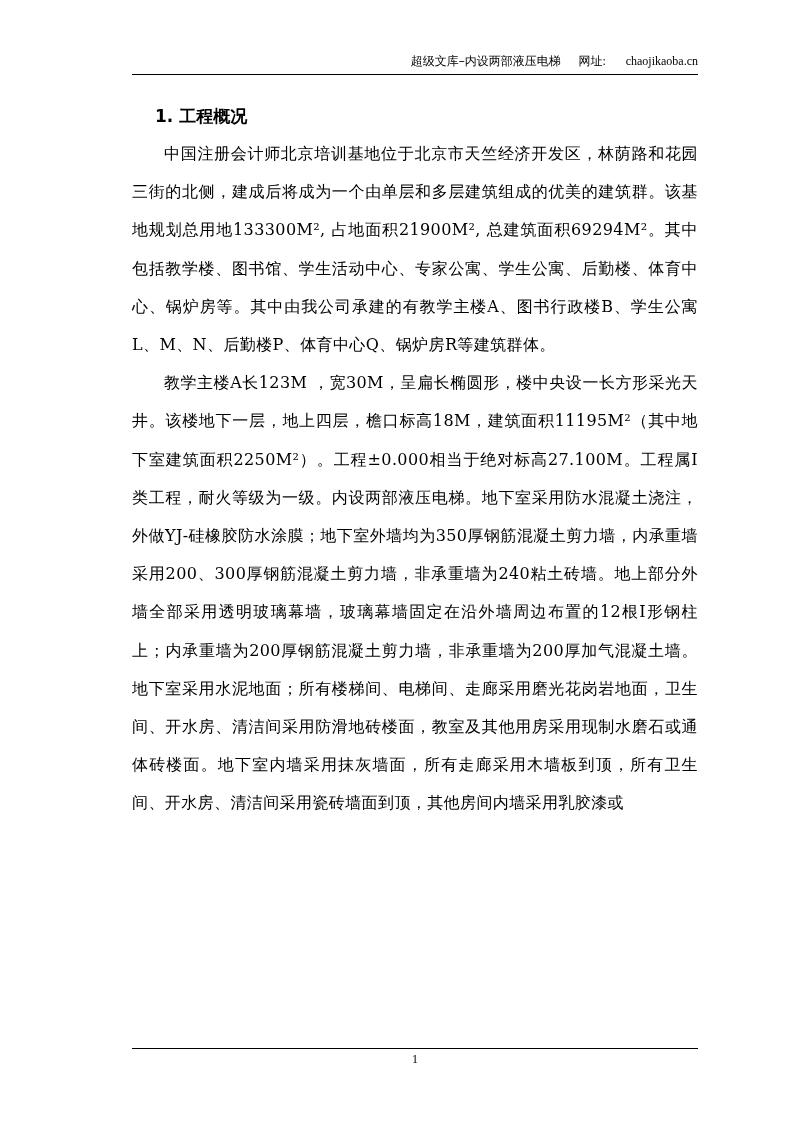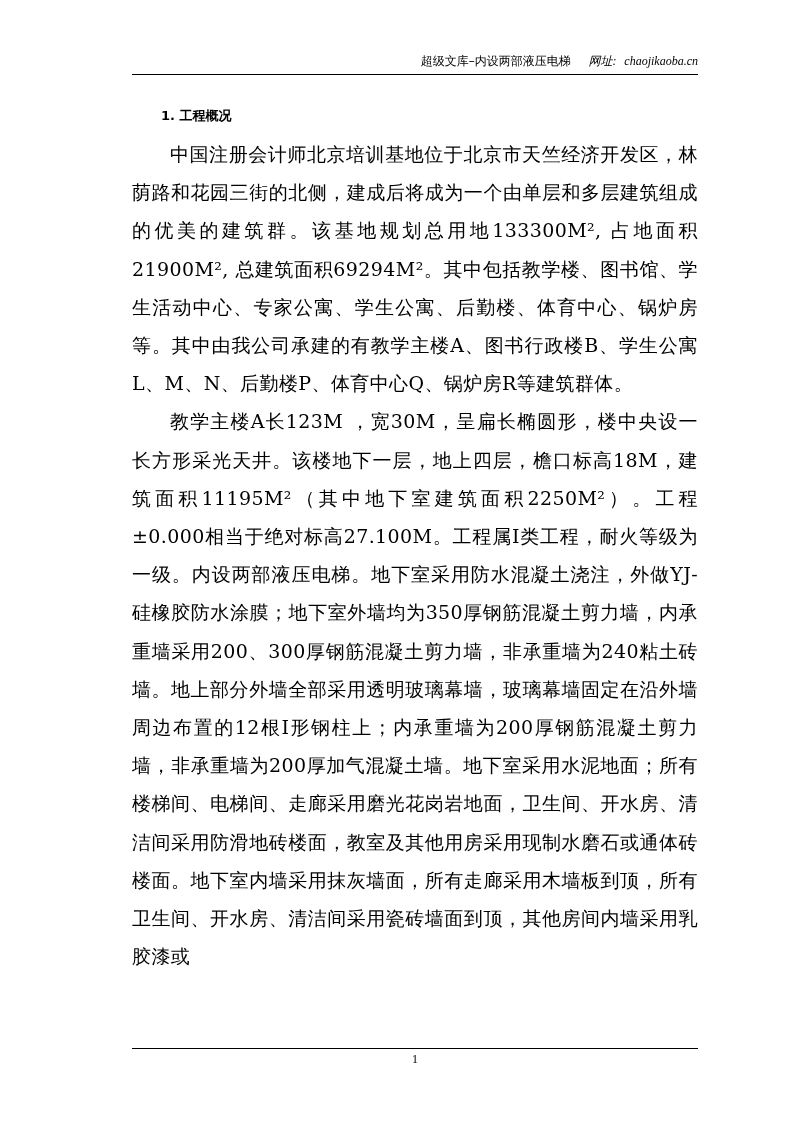--- a/index.html
+++ b/index.html
@@ -1,39 +1,39 @@
 <!DOCTYPE html>
 <html><head>
 <meta charset="utf-8">
 <style>
   html, body { margin:0; padding:0; background:#ffffff; }
   body { width:793px; height:1122px; position:relative; overflow:hidden;
          font-family:"DejaVu Serif", "Liberation Serif", serif; color:#000; }
   .header { position:absolute; left:132px; width:566px; top:52px; height:22px;
             text-align:right; font-size:12px; line-height:18px; }
-  .header .site { font-family:"Liberation Serif", serif; margin-left:14px;font-style:italic; }
+  .header .site { font-family:"Liberation Serif", serif; margin-left:14px; }
   .rule-top { position:absolute; left:132px; width:566px; top:74px; height:0;
               border-top:1px solid #000; }
   .rule-bottom { position:absolute; left:132px; width:566px; top:1048px; height:0;
                  border-top:1px solid #000; }
   .page-num { position:absolute; left:132px; width:566px; top:1052px; text-align:center;
               font-size:12px; font-family:"Liberation Serif", serif; }
   .content { position:absolute; left:132px; width:566px; top:97px; }
   .h1, .h2 { font-family:"DejaVu Sans", "Liberation Sans", sans-serif; font-weight:bold;
-             font-size:13px; height:38px; line-height:38px; margin-left:29px; }
-  .para { font-size:19px; line-height:38.2px; text-align:justify; text-indent:2em;
+             font-size:17px; height:38px; line-height:38px; margin-left:23px; }
+  .para { font-size:16px; line-height:38.2px; text-align:justify; text-indent:2em;
           letter-spacing:0.4px; }
 </style>
 </head>
 <body>
 
 <div class="header">
   <span>超级文库–内设两部液压电梯</span>
   <span class="site">网址:</span>
-  <span class="site" style="margin-left:4px">chaojikaoba.cn</span>
+  <span class="site" style="margin-left:16px">chaojikaoba.cn</span>
 </div>
 <div class="rule-top"></div>
 
 <div class="content">
   <div class="h1">1.  工程概况</div>
   <p class="para" style="margin:0">中国注册会计师北京培训基地位于北京市天竺经济开发区，林荫路和花园三街的北侧，建成后将成为一个由单层和多层建筑组成的优美的建筑群。该基地规划总用地133300M², 占地面积21900M², 总建筑面积69294M²。其中包括教学楼、图书馆、学生活动中心、专家公寓、学生公寓、后勤楼、体育中心、锅炉房等。其中由我公司承建的有教学主楼A、图书行政楼B、学生公寓L、M、N、后勤楼P、体育中心Q、锅炉房R等建筑群体。</p>
   <p class="para" style="margin:0">教学主楼A长123M ，宽30M，呈扁长椭圆形，楼中央设一长方形采光天井。该楼地下一层，地上四层，檐口标高18M，建筑面积11195M²（其中地下室建筑面积2250M²）。工程±0.000相当于绝对标高27.100M。工程属Ⅰ类工程，耐火等级为一级。内设两部液压电梯。地下室采用防水混凝土浇注，外做YJ-硅橡胶防水涂膜；地下室外墙均为350厚钢筋混凝土剪力墙，内承重墙采用200、300厚钢筋混凝土剪力墙，非承重墙为240粘土砖墙。地上部分外墙全部采用透明玻璃幕墙，玻璃幕墙固定在沿外墙周边布置的12根Ⅰ形钢柱上；内承重墙为200厚钢筋混凝土剪力墙，非承重墙为200厚加气混凝土墙。地下室采用水泥地面；所有楼梯间、电梯间、走廊采用磨光花岗岩地面，卫生间、开水房、清洁间采用防滑地砖楼面，教室及其他用房采用现制水磨石或通体砖楼面。地下室内墙采用抹灰墙面，所有走廊采用木墙板到顶，所有卫生间、开水房、清洁间采用瓷砖墙面到顶，其他房间内墙采用乳胶漆或</p>
 </div>
 
 <div class="rule-bottom"></div>

